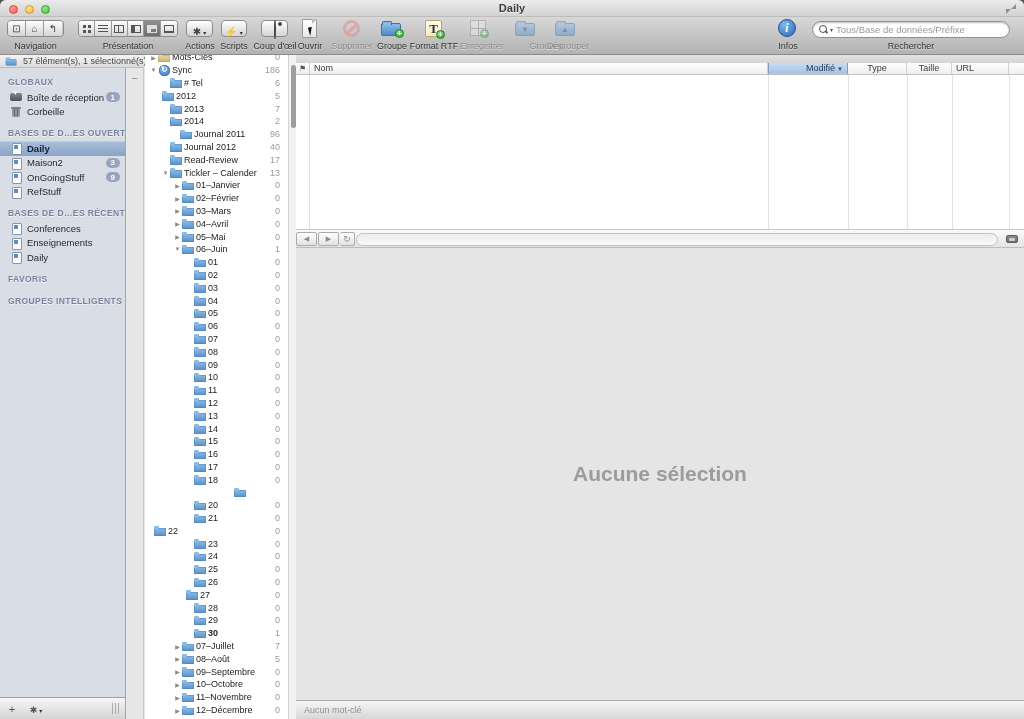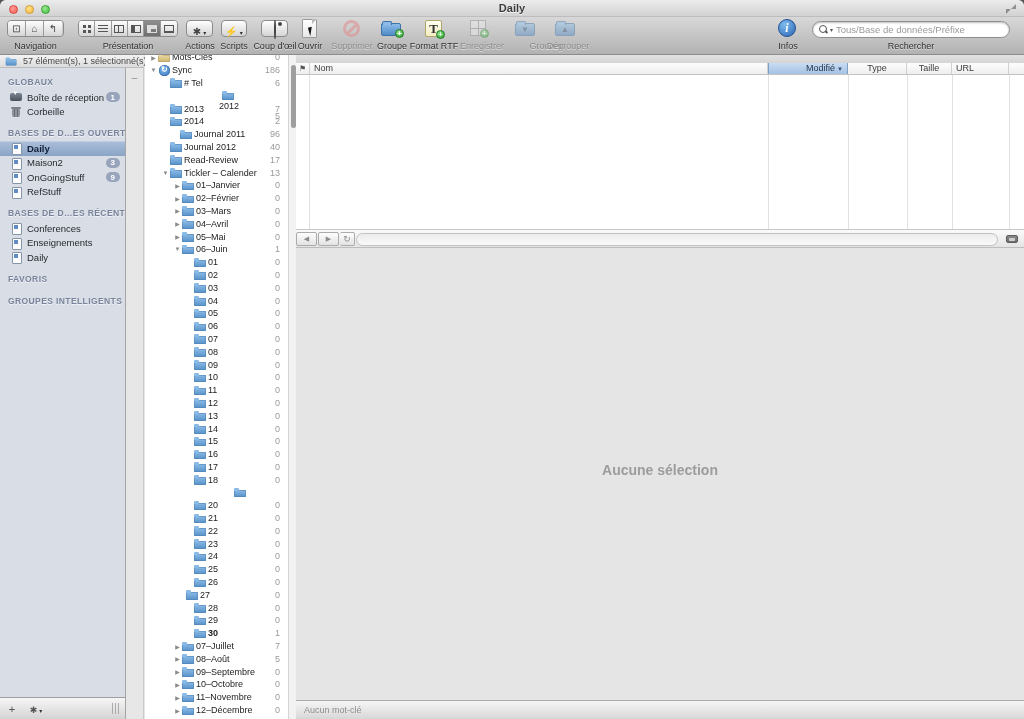--- a/index.html
+++ b/index.html
@@ -203,21 +203,21 @@
   .pathbar{ position:absolute; left:60px; top:3px; width:642px; height:13px;
     background:linear-gradient(#ececec,#f9f9f9); border:1px solid #c2c2c2; border-radius:7px;}
   .viewtoggle{ position:absolute; right:6px; top:5px; width:12px; height:8px;
     background:linear-gradient(#8a8a8a,#6d6d6d); border:1px solid #5d5d5d; border-radius:2px;}
   .viewtoggle::after{ content:""; position:absolute; left:2px; top:1.5px; width:6px; height:3px; background:#cfcfcf; border-radius:1px;}
   
   .preview{
     position:absolute; left:296px; top:248px; width:728px; height:452px; background:#e5e5e5;
   }
   .emptysel{ position:absolute; left:0; right:0; top:214px; text-align:center;
-    font-size:14px; font-weight:bold; color:#9c9c9c; }
+    font-size:21px; font-weight:bold; color:#9c9c9c; }
   
   .tagsbar{
     position:absolute; left:296px; top:700px; width:728px; height:19px;
     background:linear-gradient(#f6f6f6,#d7d7d7); border-top:1px solid #ababab;
     font-size:9px; color:#8e8e8e; line-height:18px; padding-left:8px;
   }
 </style>
 </head>
 <body>
 
@@ -418,21 +418,21 @@
           <span class="ticon sync"></span>
           <span class="tlab">Sync</span>
           <span class="tcount">186</span>
         </div>
         <div class="trow" style="padding-left: 16px;">
           <span class="disc"></span>
           <span class="ticon folder"></span>
           <span class="tlab"># Tel</span>
           <span class="tcount">6</span>
         </div>
-        <div class="trow" style="padding-left: 25px; flex-direction: column;">
+        <div class="trow" style="padding-left: 8px;">
           <span class="disc"></span>
           <span class="ticon folder"></span>
           <span class="tlab">2012</span>
           <span class="tcount">5</span>
         </div>
         <div class="trow" style="padding-left: 16px;">
           <span class="disc"></span>
           <span class="ticon folder"></span>
           <span class="tlab">2013</span>
           <span class="tcount">7</span>
@@ -622,21 +622,21 @@
           <span class="ticon folder"></span>
           <span class="tlab">20</span>
           <span class="tcount">0</span>
         </div>
         <div class="trow" style="padding-left: 40px;">
           <span class="disc"></span>
           <span class="ticon folder"></span>
           <span class="tlab">21</span>
           <span class="tcount">0</span>
         </div>
-        <div class="trow" style="padding-left: 40px;">
+        <div class="trow" style="">
           <span class="disc"></span>
           <span class="ticon folder"></span>
           <span class="tlab">22</span>
           <span class="tcount">0</span>
         </div>
         <div class="trow" style="padding-left: 40px;">
           <span class="disc"></span>
           <span class="ticon folder"></span>
           <span class="tlab">23</span>
           <span class="tcount">0</span>

